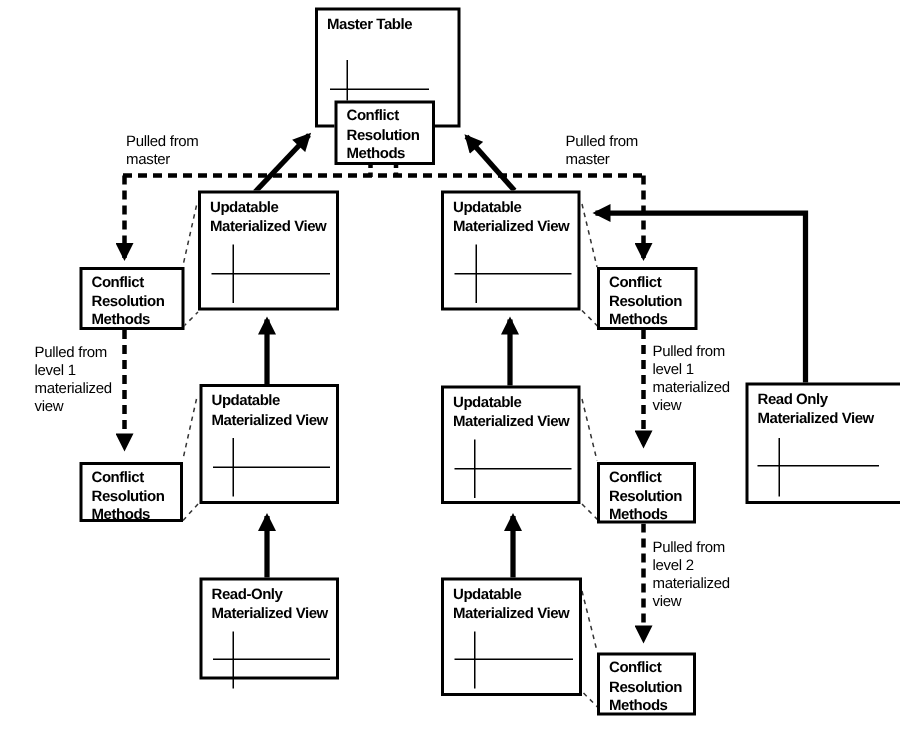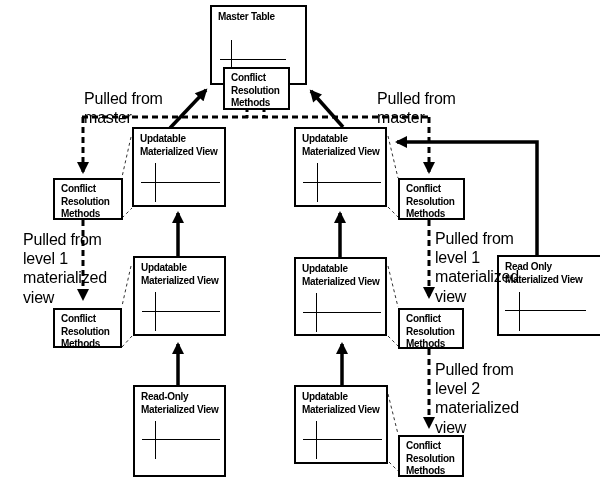--- a/index.html
+++ b/index.html
@@ -15,21 +15,21 @@
   .node .t{
     font-weight:bold;font-size:10px;line-height:1.25;letter-spacing:-0.3px;
     padding:4px 5px 0 6px;white-space:pre;color:#000;
   }
   .crm{z-index:3;}
   .crm .t{padding:3px 4px 0 6px;}
   .gv,.gh{position:absolute;background:#000;z-index:1;}
   .gv{width:1px;}
   .gh{height:1px;}
   .lbl{
-    position:absolute;font-size:16px;line-height:1.2;letter-spacing:-0.2px;
+    position:absolute;font-size:10px;line-height:1.2;letter-spacing:-0.2px;
     white-space:pre;z-index:2;color:#000;
   }
 </style>
 </head>
 <body>
 
 <div id="stage">
 
   <svg id="wires" width="600" height="488" viewBox="0 0 600 488">
     <defs>
@@ -107,21 +107,21 @@
     <div class="gv" style="left:20px;top:34px;height:39px"></div>
     <div class="gh" style="left:7px;top:53px;width:78px"></div>
   </div>
 
   <div class="node crm" style="left:53px;top:308px;width:69px;height:40px">
     <div class="t">Conflict
 Resolution
 Methods</div>
   </div>
 
-  <div class="node" style="left:133px;top:385px;width:93px;height:92px">
+  <div class="node" style="left:133px;top:385px;width:93px;height:68px">
     <div class="t">Read-Only
 Materialized View</div>
     <div class="gv" style="left:20px;top:34px;height:38px"></div>
     <div class="gh" style="left:7px;top:52px;width:78px"></div>
   </div>
 
   <div class="node" style="left:294px;top:127px;width:93px;height:80px">
     <div class="t">Updatable
 Materialized View</div>
     <div class="gv" style="left:21px;top:34px;height:39px"></div>

